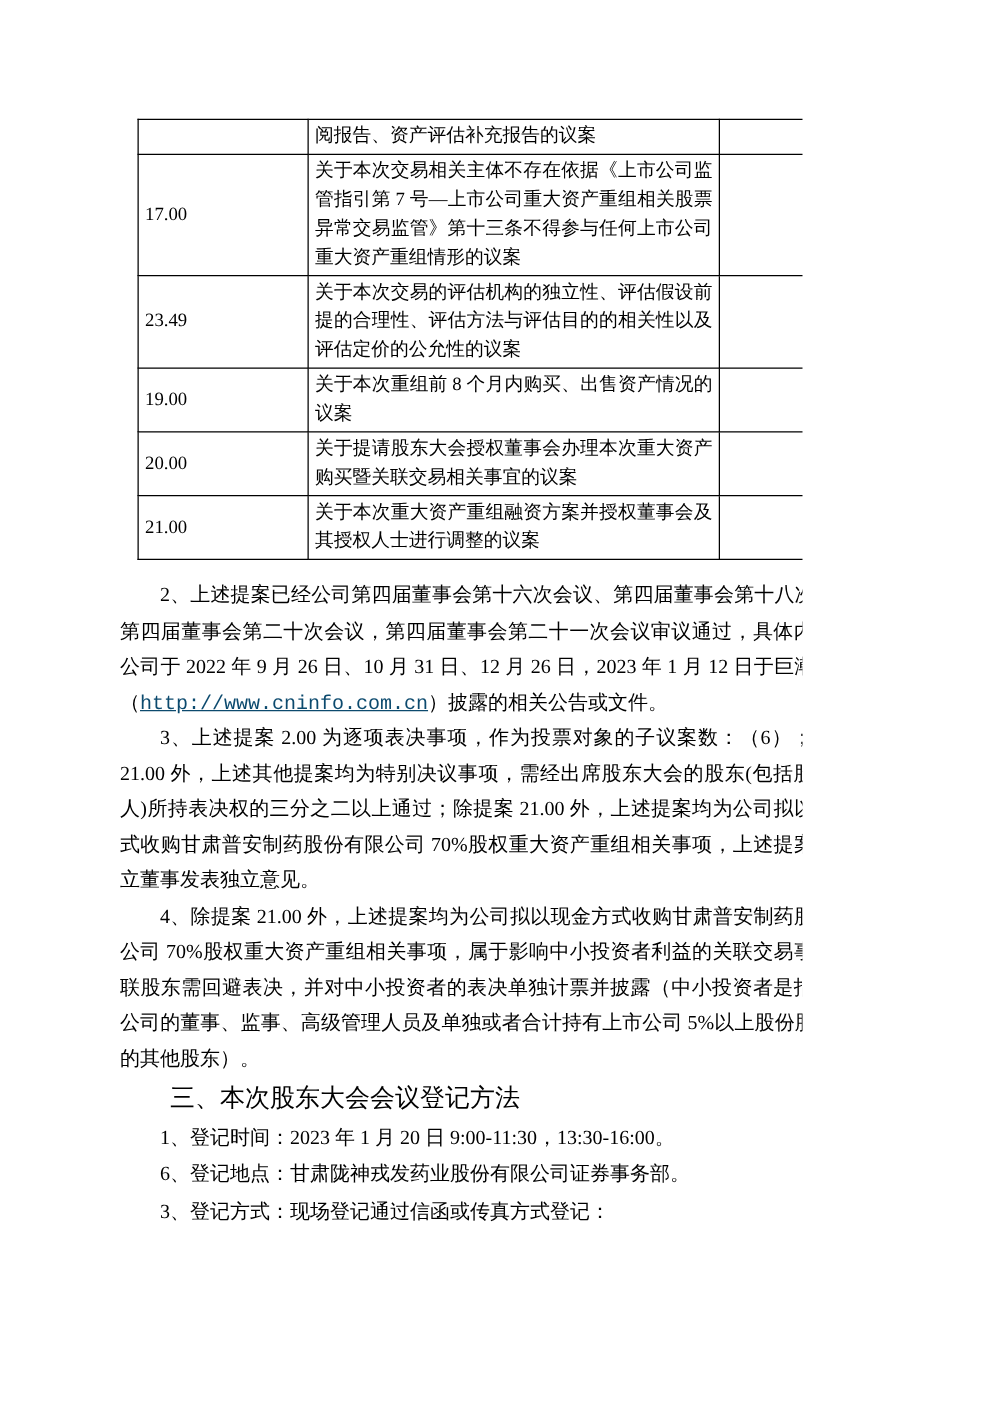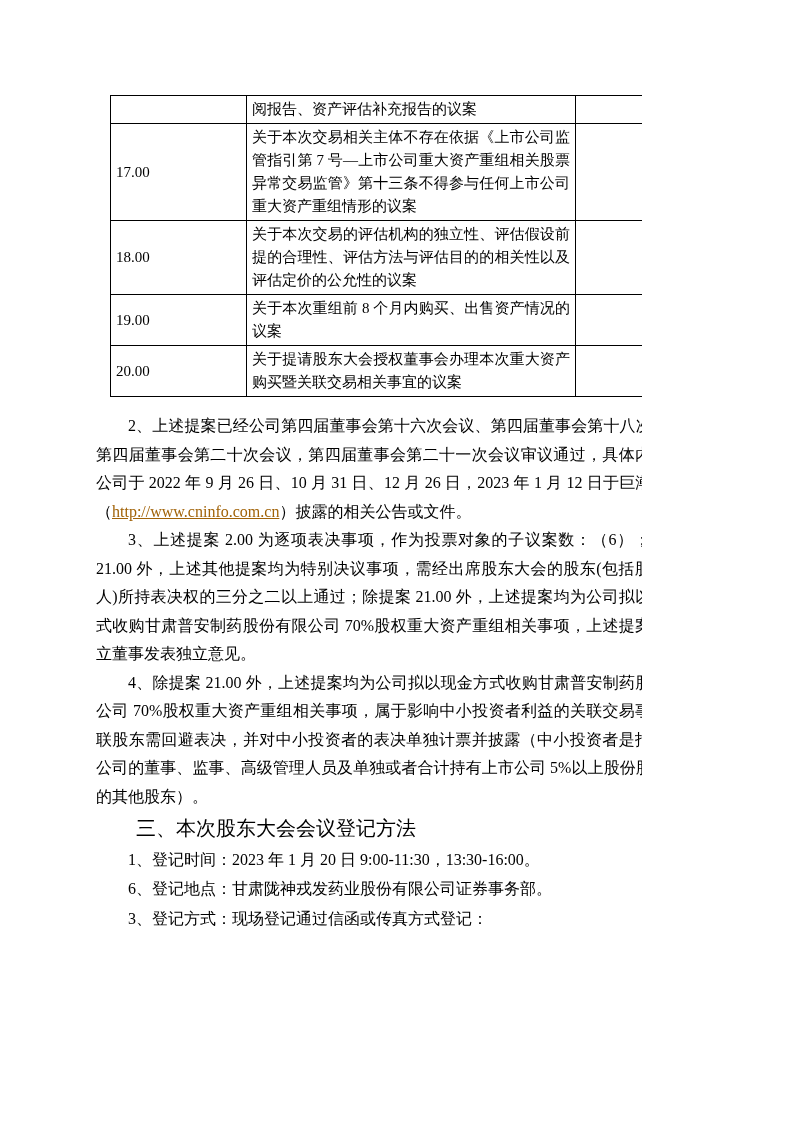--- a/index.html
+++ b/index.html
@@ -62,23 +62,24 @@
     font-size: 20px;
     font-weight: normal;
     line-height: 28.5px;
     text-indent: 2em;
     margin: 3px 0 3px 0;
   }
   p.reg-item {
     margin: 1px 0;
   }
   .link {
-    color: #a16207;
+    color: #0c4a6e;
     text-decoration: underline;
     cursor: pointer;
+    font-family: Liberation Mono, monospace;
   }
 </style>
 </head>
 <body>
 
 <div class="page">
   <div class="content">
 
     <table class="proposal-table">
       <tbody>
@@ -86,32 +87,37 @@
           <td class="c-no"></td>
           <td class="c-desc">阅报告、资产评估补充报告的议案</td>
           <td class="c-check"></td>
         </tr>
         <tr>
           <td class="c-no">17.00</td>
           <td class="c-desc">关于本次交易相关主体不存在依据《上市公司监管指引第 7 号—上市公司重大资产重组相关股票异常交易监管》第十三条不得参与任何上市公司重大资产重组情形的议案</td>
           <td class="c-check">√</td>
         </tr>
         <tr>
-          <td class="c-no">18.00</td>
+          <td class="c-no">23.49</td>
           <td class="c-desc">关于本次交易的评估机构的独立性、评估假设前提的合理性、评估方法与评估目的的相关性以及评估定价的公允性的议案</td>
           <td class="c-check">√</td>
         </tr>
         <tr>
           <td class="c-no">19.00</td>
           <td class="c-desc">关于本次重组前 8 个月内购买、出售资产情况的议案</td>
           <td class="c-check">√</td>
         </tr>
         <tr>
           <td class="c-no">20.00</td>
           <td class="c-desc">关于提请股东大会授权董事会办理本次重大资产购买暨关联交易相关事宜的议案</td>
+          <td class="c-check">√</td>
+        </tr>
+        <tr>
+          <td class="c-no">21.00</td>
+          <td class="c-desc">关于本次重大资产重组融资方案并授权董事会及其授权人士进行调整的议案</td>
           <td class="c-check">√</td>
         </tr>
       </tbody>
     </table>
 
     <p class="body first-after-table"><span>2、上述提案已经公司第四届董事会第十六次会议、第四届董事会第十八次会议、第四届董事会第二十次会议，第四届董事会第二十一次会议审议通过，具体内容详见公司于 2022 年 9 月 26 日、10 月 31 日、12 月 26 日，2023 年 1 月 12 日于巨潮资讯网（</span><a class="link">http://www.cninfo.com.cn</a><span>）披露的相关公告或文件。</span></p>
 
     <p class="body">3、上述提案 2.00 为逐项表决事项，作为投票对象的子议案数：（6）；除提案 21.00 外，上述其他提案均为特别决议事项，需经出席股东大会的股东(包括股东代理人)所持表决权的三分之二以上通过；除提案 21.00 外，上述提案均为公司拟以现金方式收购甘肃普安制药股份有限公司 70%股权重大资产重组相关事项，上述提案已由独立董事发表独立意见。</p>
 
     <p class="body">4、除提案 21.00 外，上述提案均为公司拟以现金方式收购甘肃普安制药股份有限公司 70%股权重大资产重组相关事项，属于影响中小投资者利益的关联交易事项，关联股东需回避表决，并对中小投资者的表决单独计票并披露（中小投资者是指除上市公司的董事、监事、高级管理人员及单独或者合计持有上市公司 5%以上股份股东以外的其他股东）。</p>

